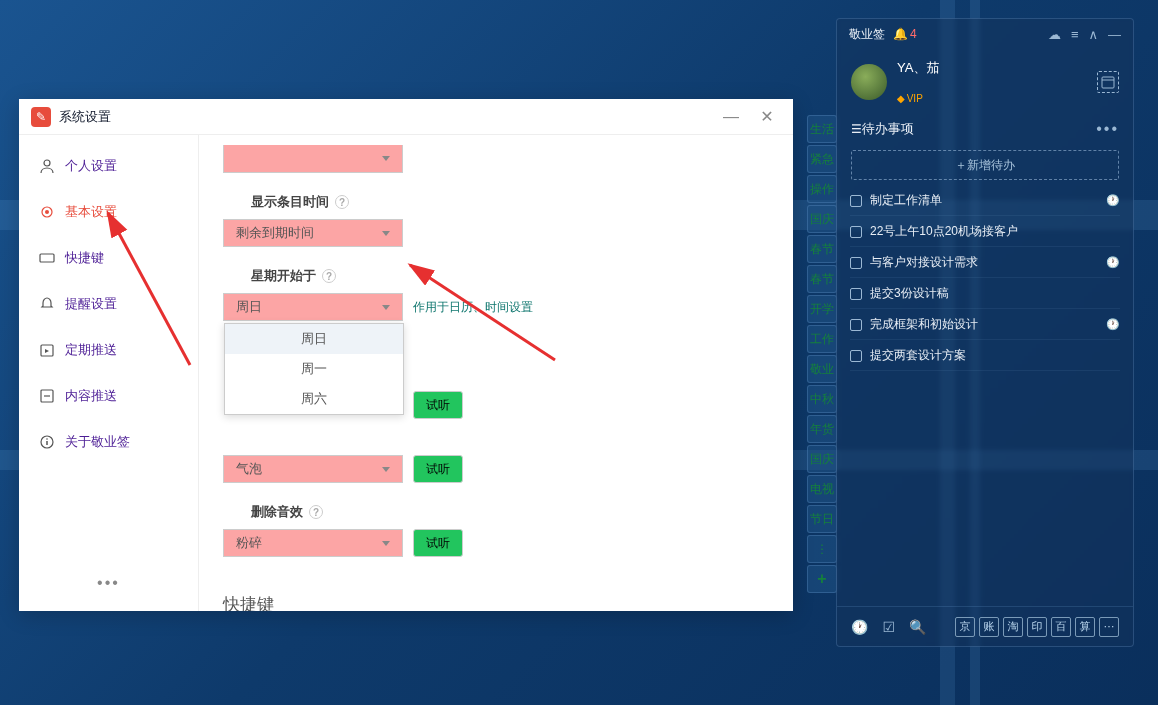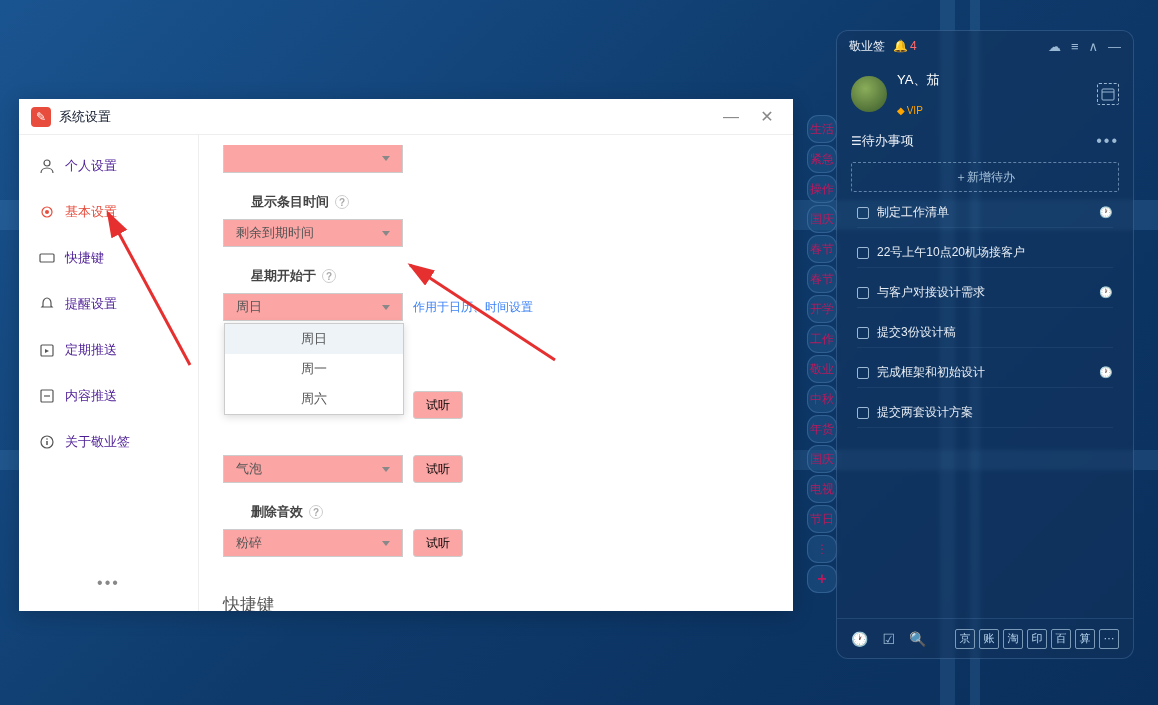--- a/index.html
+++ b/index.html
@@ -89,25 +89,25 @@
   padding: 0 12px;
   display: flex; align-items: center;
   color: #555;
   position: relative;
   background: #fca5a5;
 }
 .select-box.ghost { border-top: none; }
 .select-arrow { margin-left: auto; width: 0; height: 0; border-left: 4px solid transparent; border-right: 4px solid transparent; border-top: 5px solid #888; }
 .btn-small {
   height: 28px; padding: 0 12px;
-  border: 1px solid #ccc; background: #fca5a5;
+  border: 1px solid #ccc; background: #22c55e;
   border-radius: 3px; font-size: 12px; cursor: pointer;
   display: inline-flex; align-items: center;
 }
-.hint-text { color: #3b82f6; font-size: 12px; }
+.hint-text { color: #0f766e; font-size: 12px; }
 .section-title { font-size: 17px; color: #555; margin-top: 36px; }
 
 
 .dropdown {
   position: absolute;
   left: 0; top: 29px;
   width: 180px;
   background: #fff;
   border: 1px solid #ccc;
   box-shadow: 0 2px 8px rgba(0,0,0,0.15);
@@ -128,41 +128,41 @@
   left: 807px;
   top: 115px;
   width: 30px;
   display: flex;
   flex-direction: column;
   gap: 2px;
 }
 .tag-item {
   height: 28px;
   background: rgba(30, 80, 130, 0.6);
-  color: #be185d;
+  color: #15803d;
   font-size: 12px;
   display: flex; align-items: center; justify-content: center;
-  border-radius: 11px;
+  border-radius: 3px;
   border: 1px solid rgba(150,200,255,0.2);
   overflow: hidden;
   white-space: nowrap;
 }
 .tag-item.add { height: 28px; font-size: 16px; font-weight: bold; }
 .tag-item.more { letter-spacing: 0; }
 
 
 .todo-panel {
   position: absolute;
   left: 836px;
-  top: 30px;
+  top: 18px;
   width: 298px;
   height: 629px;
   background: rgba(20, 50, 90, 0.45);
   border: 1px solid rgba(150,200,255,0.2);
-  border-radius: 12px;
+  border-radius: 4px;
   color: #e8eef5;
   display: flex;
   flex-direction: column;
   backdrop-filter: blur(2px);
 }
 .todo-titlebar {
   height: 30px;
   display: flex; align-items: center;
   padding: 0 12px;
   font-size: 12px;
@@ -197,21 +197,21 @@
   margin: 6px 14px;
   height: 30px;
   border: 1px dashed rgba(180,210,240,0.5);
   display: flex; align-items: center; justify-content: center;
   color: #a8c4dc;
   font-size: 12px;
   cursor: pointer;
   border-radius: 2px;
 }
 
-.todo-list { flex: 1; padding: 0 20px; display: flex; flex-direction: column; gap: 10px; overflow-y: auto; }
+.todo-list { flex: 1; padding: 0 13px; display: flex; flex-direction: column; gap: 1px; overflow-y: auto; }
 .todo-item {
   display: flex; align-items: center;
   height: 30px;
   font-size: 12px;
   gap: 8px;
   border-bottom: 1px solid rgba(150,200,255,0.08);
 }
 .checkbox { width: 12px; height: 12px; border: 1px solid #9bb8d4; border-radius: 2px; flex-shrink: 0; }
 .todo-text { flex: 1; white-space: nowrap; overflow: hidden; text-overflow: ellipsis; }
 .clock-icon { color: #7a9ab8; font-size: 11px; }

